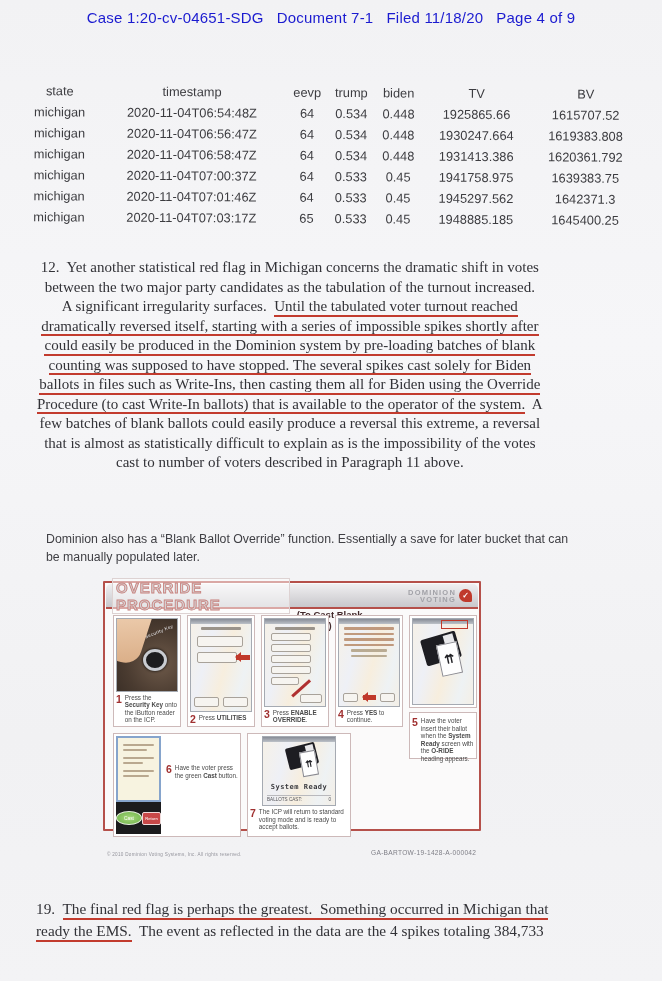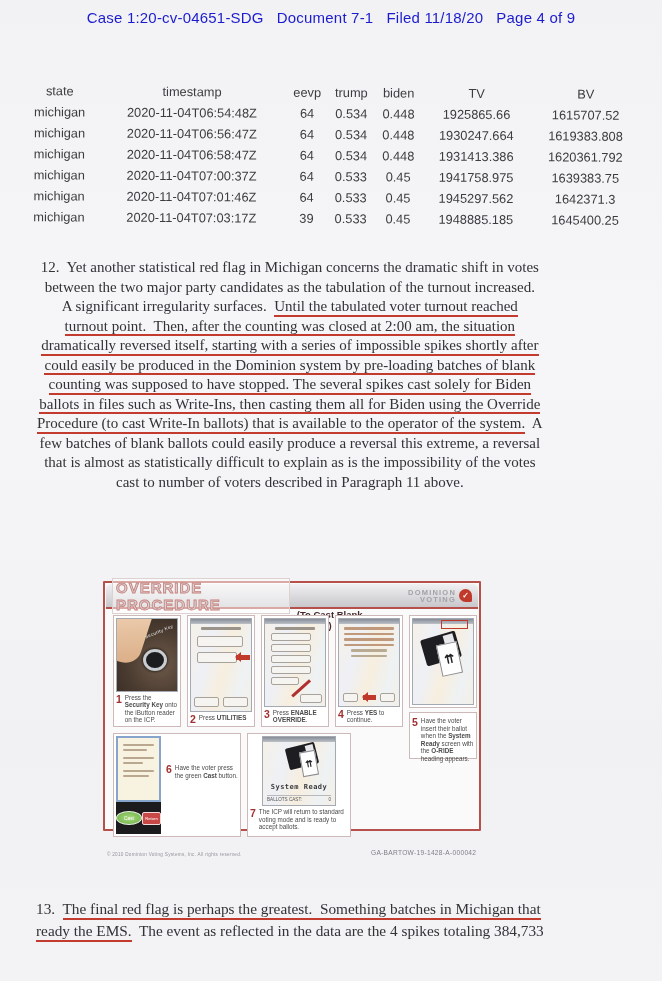--- a/index.html
+++ b/index.html
@@ -205,44 +205,47 @@
           <td>2020-11-04T07:01:46Z</td>
           <td>64</td>
           <td>0.533</td>
           <td>0.45</td>
           <td>1945297.562</td>
           <td>1642371.3</td>
         </tr>
         <tr>
           <td>michigan</td>
           <td>2020-11-04T07:03:17Z</td>
-          <td>39</td>
+          <td>65</td>
           <td>0.533</td>
           <td>0.45</td>
           <td>1948885.185</td>
           <td>1645400.25</td>
         </tr>
       </tbody>
   </table>
 
   <div class="para" id="para12">
       <div class="pline"><span>12.  Yet another statistical red flag in Michigan concerns the dramatic shift in votes</span></div>
       <div class="pline"><span>between the two major party candidates as the tabulation of the turnout increased.</span></div>
       <div class="pline"><span>A significant irregularity surfaces.  </span><span class="rl">Until the tabulated voter turnout reached</span></div>
-      <div class="pline"><span class="rl">turnout point.  Then, after the counting was closed at 2:00 am, the situation</span></div>
       <div class="pline"><span class="rl">dramatically reversed itself, starting with a series of impossible spikes shortly after</span></div>
       <div class="pline"><span class="rl">could easily be produced in the Dominion system by pre-loading batches of blank</span></div>
       <div class="pline"><span class="rl">counting was supposed to have stopped. The several spikes cast solely for Biden</span></div>
       <div class="pline"><span class="rl">ballots in files such as Write-Ins, then casting them all for Biden using the Override</span></div>
       <div class="pline"><span class="rl">Procedure (to cast Write-In ballots) that is available to the operator of the system.</span><span>  A</span></div>
       <div class="pline"><span>few batches of blank ballots could easily produce a reversal this extreme, a reversal</span></div>
       <div class="pline"><span>that is almost as statistically difficult to explain as is the impossibility of the votes</span></div>
       <div class="pline"><span>cast to number of voters described in Paragraph 11 above.</span></div>
     </div>
 
+  <div class="note">
+    <div>Dominion also has a “Blank Ballot Override” function. Essentially a save for later bucket that can</div>
+    <div>be manually populated later.</div>
+  </div>
 
   <div class="figure">
     <div class="fig-header">
       <span class="fig-title">OVERRIDE PROCEDURE</span>
       <span class="fig-subtitle">(To Cast Blank Ballots)</span>
       <span class="fig-logo">
         <span class="logo-text">
           <span>DOMINION</span><br><span>VOTING</span>
         </span>
         <span class="logo-mark">✓</span>
@@ -368,17 +371,17 @@
         <span class="num">7</span>
         <span><span>The ICP will return to standard voting mode and is ready to accept ballots.</span></span>
       </div>
     </div>
   </div>
 
   <div class="fig-foot-left">© 2010 Dominion Voting Systems, Inc. All rights reserved.</div>
   <div class="fig-foot-right">GA-BARTOW-19-1428-A-000042</div>
 
   <div class="para" id="para13">
-      <div class="pline"><span>13.  </span><span class="rl">The final red flag is perhaps the greatest.  Something batches in Michigan that</span></div>
+      <div class="pline"><span>19.  </span><span class="rl">The final red flag is perhaps the greatest.  Something occurred in Michigan that</span></div>
       <div class="pline"><span class="rl">ready the EMS.</span><span>  The event as reflected in the data are the 4 spikes totaling 384,733</span></div>
     </div>
 
 </div>
 
 </body></html>

